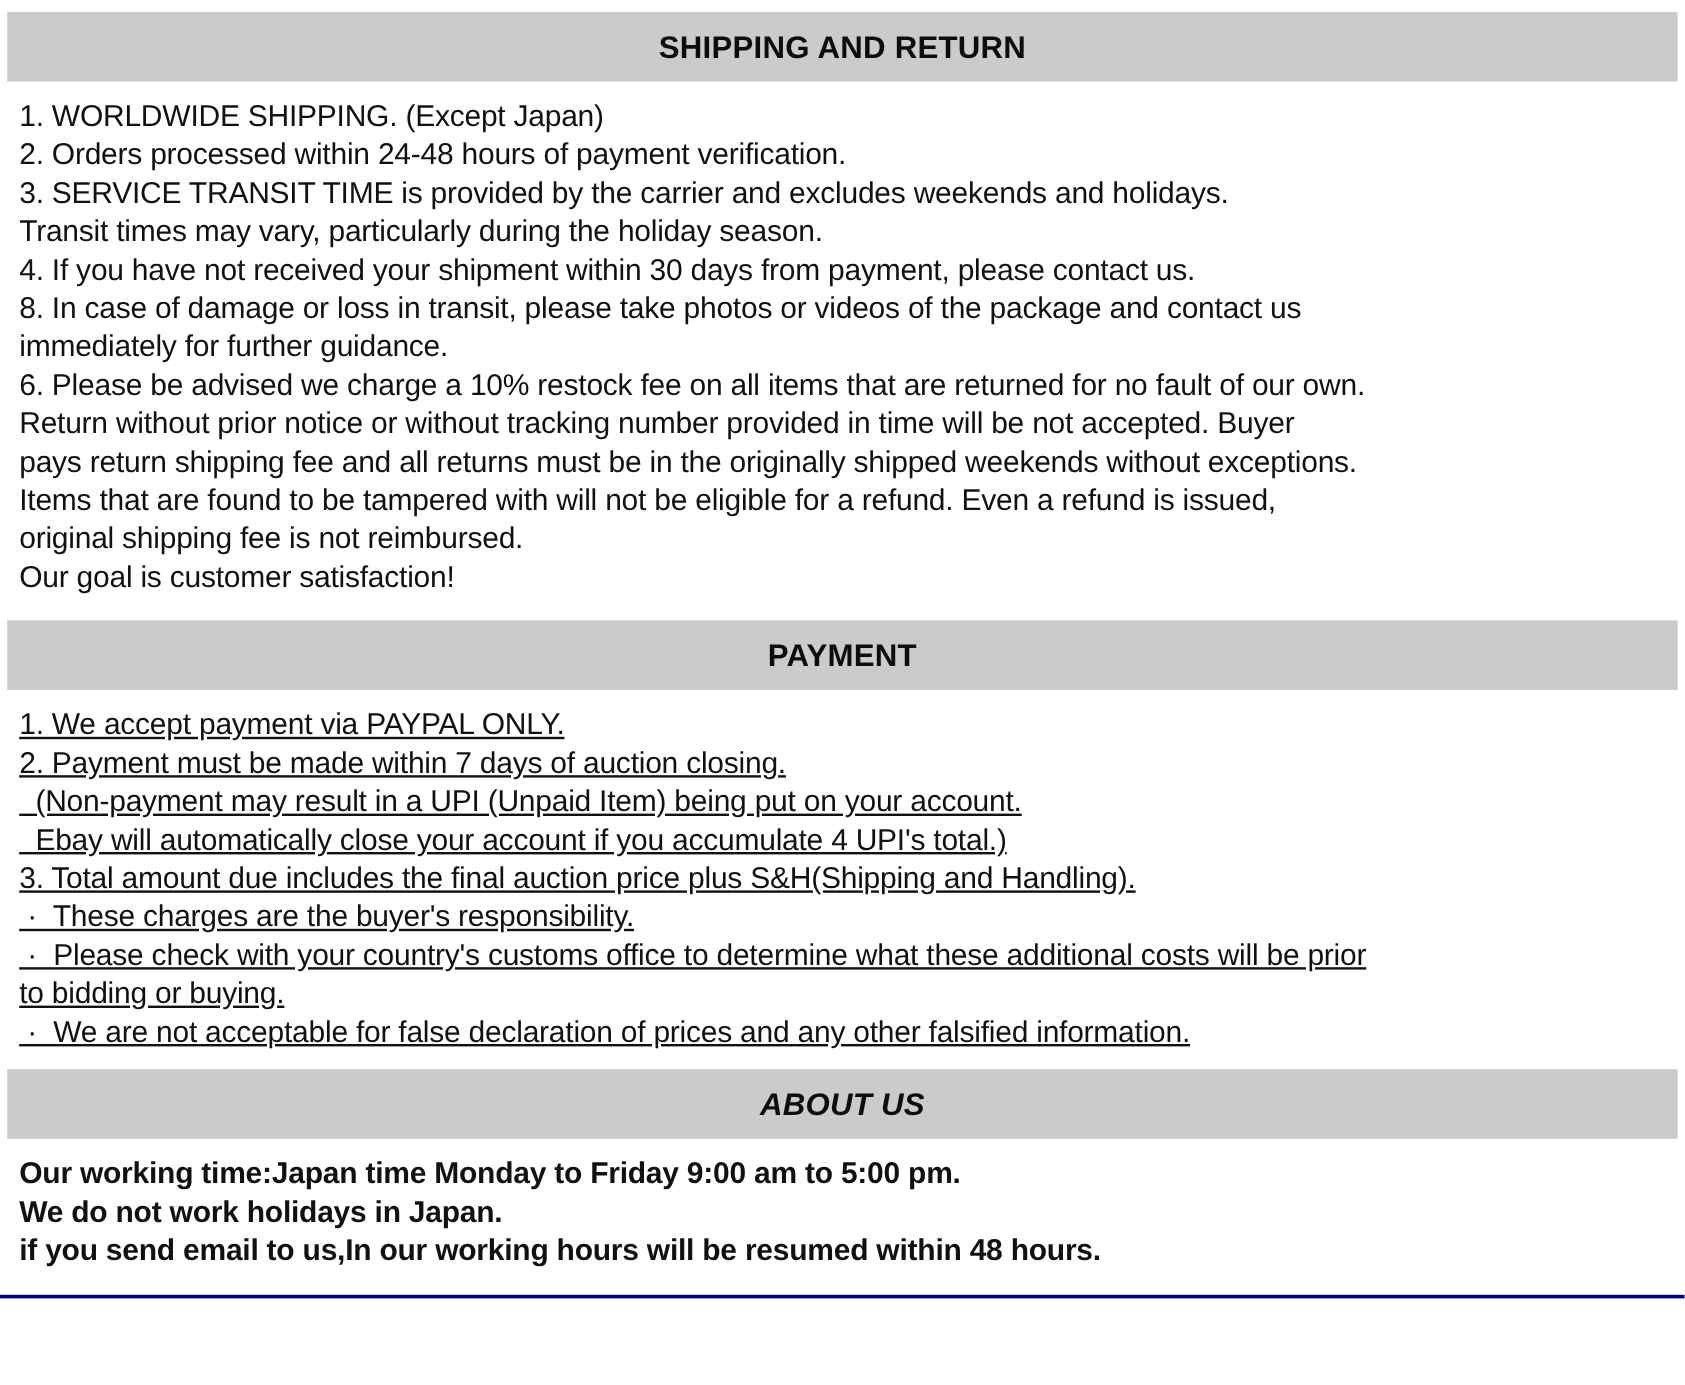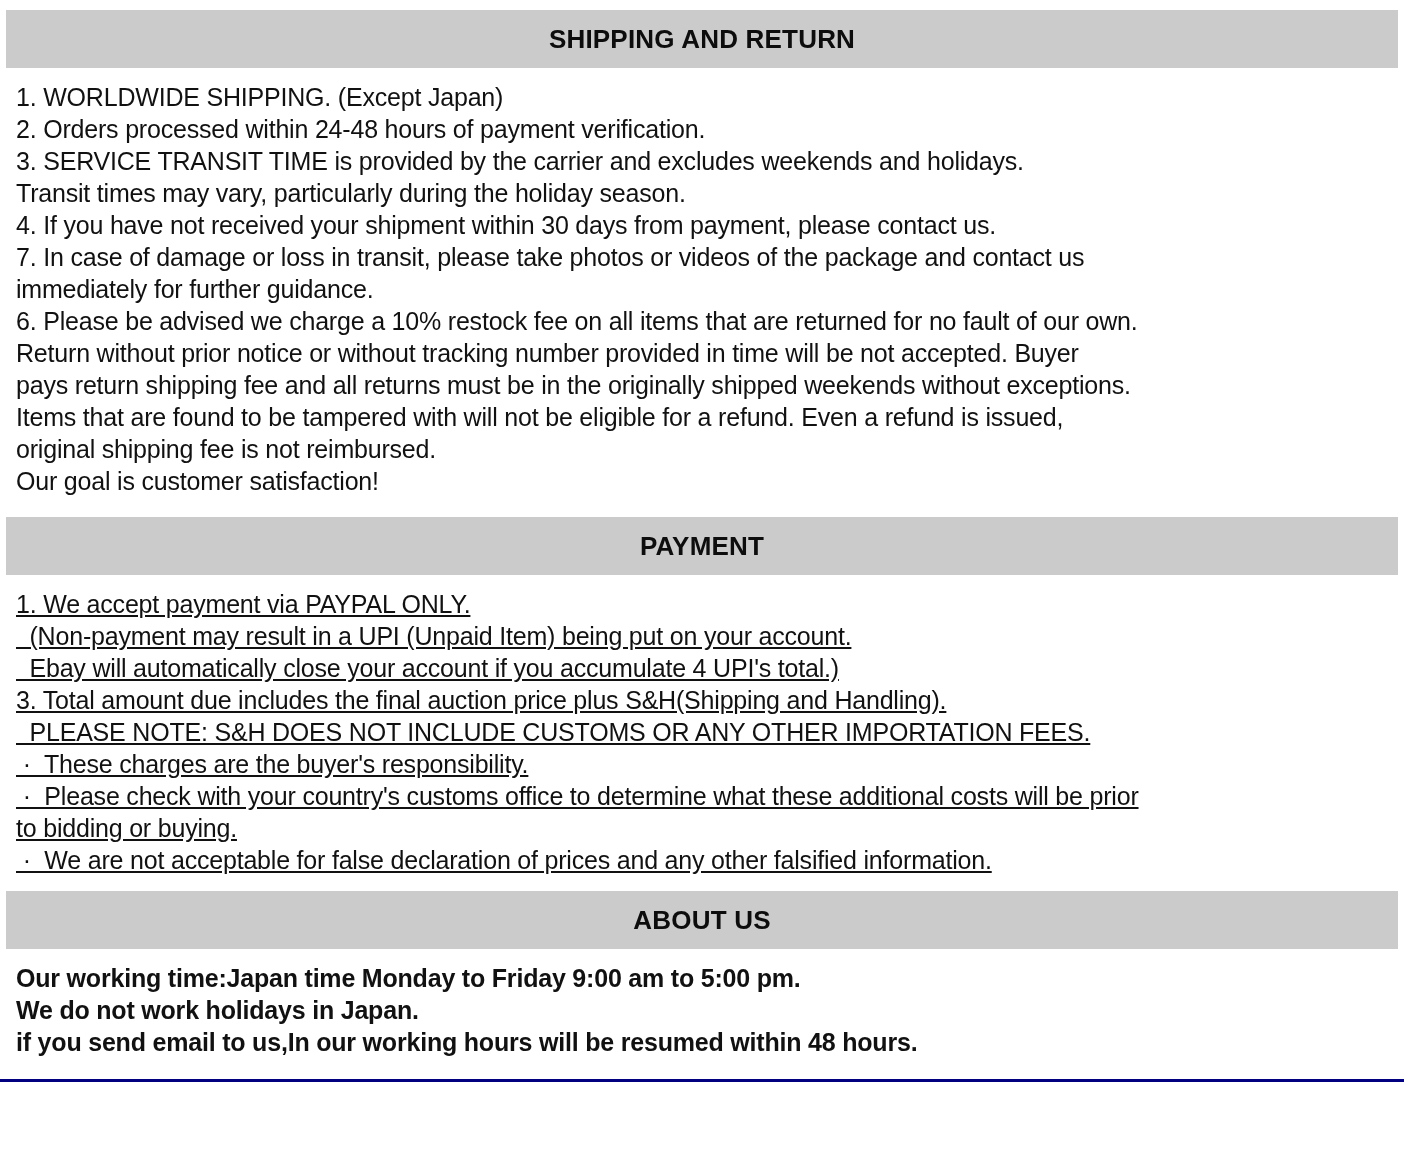--- a/index.html
+++ b/index.html
@@ -39,21 +39,21 @@
     line-height: 32px;
     letter-spacing: -0.2px;
   }
   .section-body .text-line {
     white-space: pre;
     height: 32px;
   }
   #body-shipping { margin-top: 13px; }
   #bar-payment   { margin-top: 20px; }
   #body-payment  { margin-top: 13px; text-decoration: underline; }
-  #bar-about     { margin-top: 15px; }
+  #bar-about     { margin-top: 15px; font-style: italic; }
   #body-about    { margin-top: 13px; font-weight: bold; }
   .bottom-divider {
     margin-top: 21px;
     height: 3px;
     width: 100%;
     background: #000080;
   }
 </style>
 </head>
 <body>
@@ -62,39 +62,39 @@
 
   <div class="section-header" id="bar-shipping">
     <span class="section-title">SHIPPING AND RETURN</span>
   </div>
   <div class="section-body" id="body-shipping">
       <div class="text-line">1. WORLDWIDE SHIPPING. (Except Japan)</div>
       <div class="text-line">2. Orders processed within 24-48 hours of payment verification.</div>
       <div class="text-line">3. SERVICE TRANSIT TIME is provided by the carrier and excludes weekends and holidays.</div>
       <div class="text-line">Transit times may vary, particularly during the holiday season.</div>
       <div class="text-line">4. If you have not received your shipment within 30 days from payment, please contact us.</div>
-      <div class="text-line">7. In case of damage or loss in transit, please take photos or videos of the package and contact us</div>
+      <div class="text-line">8. In case of damage or loss in transit, please take photos or videos of the package and contact us</div>
       <div class="text-line">immediately for further guidance.</div>
       <div class="text-line">6. Please be advised we charge a 10% restock fee on all items that are returned for no fault of our own.</div>
       <div class="text-line">Return without prior notice or without tracking number provided in time will be not accepted. Buyer</div>
       <div class="text-line">pays return shipping fee and all returns must be in the originally shipped weekends without exceptions.</div>
       <div class="text-line">Items that are found to be tampered with will not be eligible for a refund. Even a refund is issued,</div>
       <div class="text-line">original shipping fee is not reimbursed.</div>
       <div class="text-line">Our goal is customer satisfaction!</div>
     </div>
 
   <div class="section-header" id="bar-payment">
     <span class="section-title">PAYMENT</span>
   </div>
   <div class="section-body" id="body-payment">
       <div class="text-line">1. We accept payment via PAYPAL ONLY.</div>
+      <div class="text-line">2. Payment must be made within 7 days of auction closing.</div>
       <div class="text-line">  (Non-payment may result in a UPI (Unpaid Item) being put on your account.</div>
       <div class="text-line">  Ebay will automatically close your account if you accumulate 4 UPI's total.)</div>
       <div class="text-line">3. Total amount due includes the final auction price plus S&amp;H(Shipping and Handling).</div>
-      <div class="text-line">  PLEASE NOTE: S&amp;H DOES NOT INCLUDE CUSTOMS OR ANY OTHER IMPORTATION FEES.</div>
       <div class="text-line"> ·  These charges are the buyer's responsibility.</div>
       <div class="text-line"> ·  Please check with your country's customs office to determine what these additional costs will be prior</div>
       <div class="text-line">to bidding or buying.</div>
       <div class="text-line"> ·  We are not acceptable for false declaration of prices and any other falsified information.</div>
     </div>
 
   <div class="section-header" id="bar-about">
     <span class="section-title">ABOUT US</span>
   </div>
   <div class="section-body" id="body-about">

